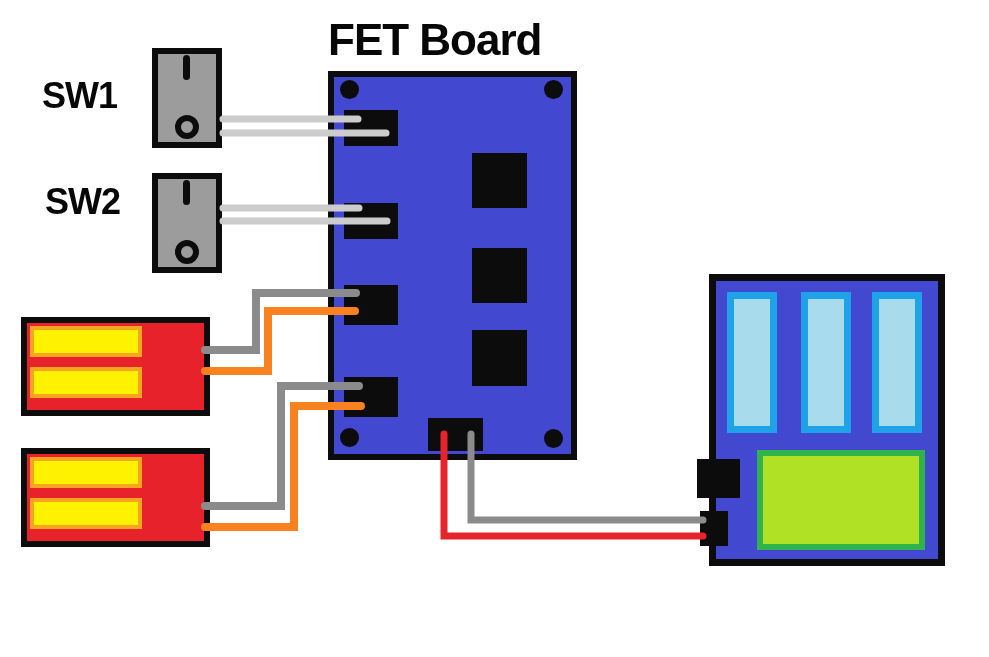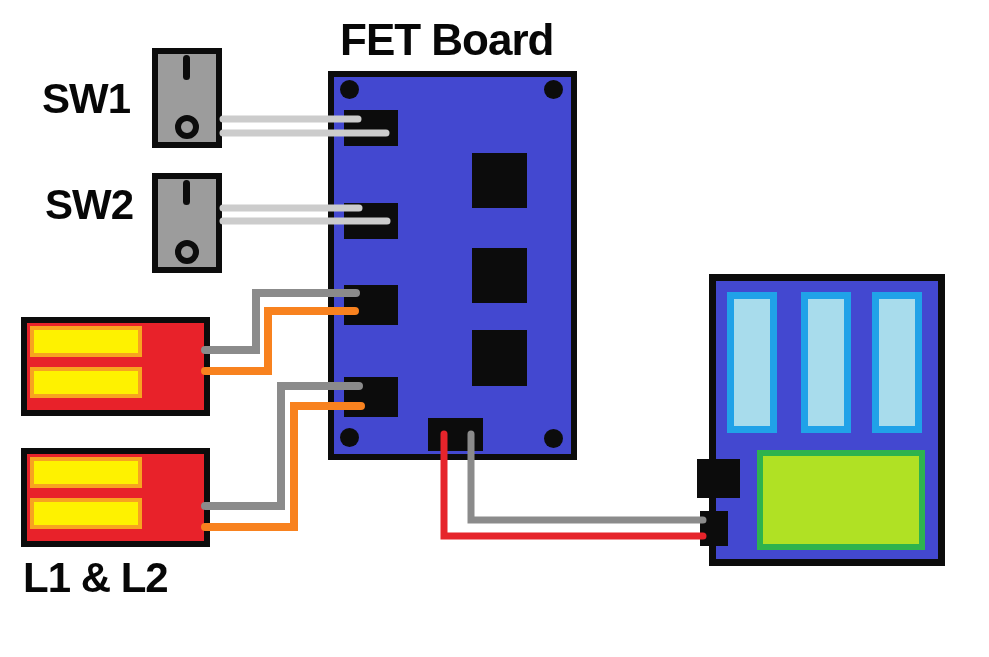--- a/index.html
+++ b/index.html
@@ -13,21 +13,21 @@
   .label{
     position:absolute;
     font-weight:700;
     color:var(--label-black);
     line-height:1;
     letter-spacing:-1px;
     white-space:nowrap;
     z-index:6;
   }
   .label.big{font-size:44px;}
-  .label.med{font-size:42px;text-align:center;}
+  .label.med{font-size:36px;text-align:center;}
 
   
   .switch{
     position:absolute;
     width:70px;height:100px;
     background:var(--switch-gray);
     border:6px solid var(--outline-black);
     box-sizing:border-box;
     z-index:2;
   }
@@ -111,22 +111,21 @@
     pointer-events:none;
   }
 </style>
 </head>
 <body>
 
 <div class="canvas">
 
   <div class="label med" style="left:42px;top:78px;">SW1</div>
   <div class="label med" style="left:45px;top:184px;">SW2</div>
-  <div class="label big" style="left:340px;top:18px;">FET Board</div>
-  <div class="label med" style="left:23px;top:557px;">L1 &amp; L2</div>
+  <div class="label big" style="left:328px;top:18px;">FET Board</div>
 
   <div class="switch sw1pos">
     <div class="toggle-line"></div>
     <div class="toggle-circle"></div>
   </div>
 
   <div class="switch sw2pos">
     <div class="toggle-line"></div>
     <div class="toggle-circle"></div>
   </div>

